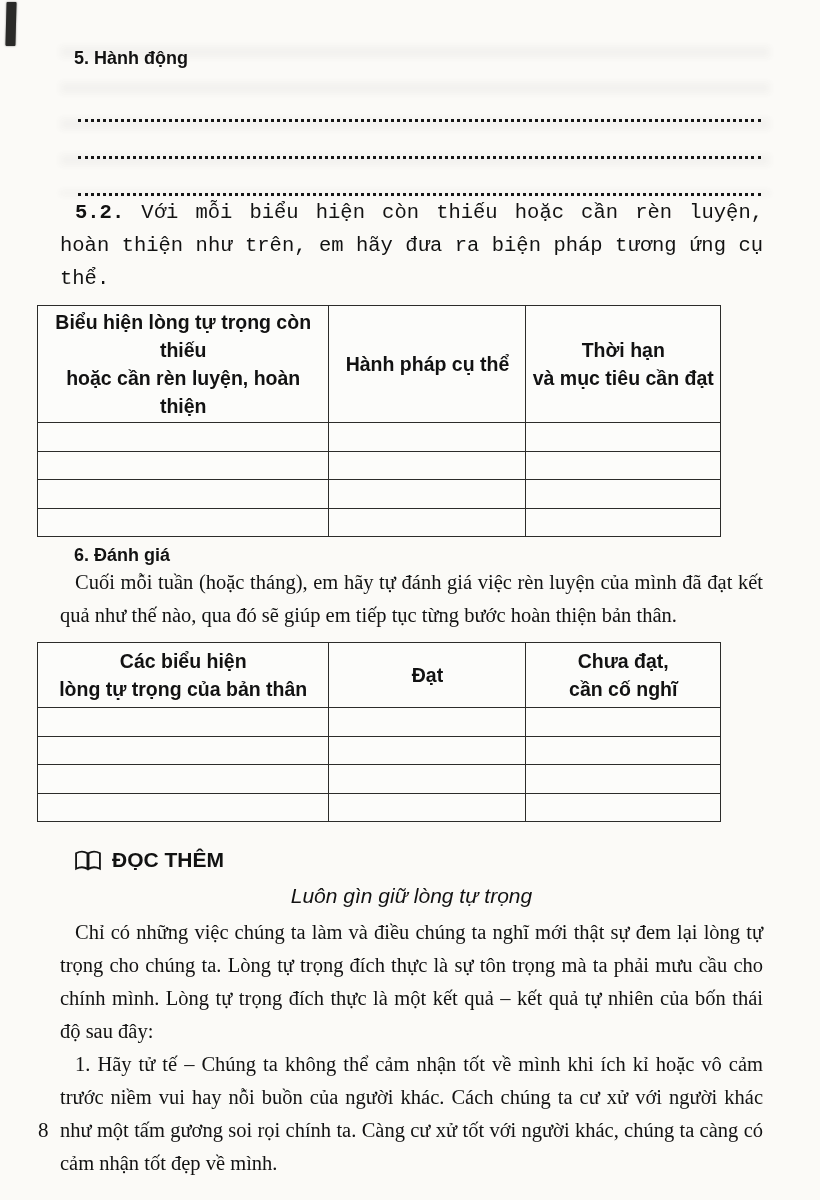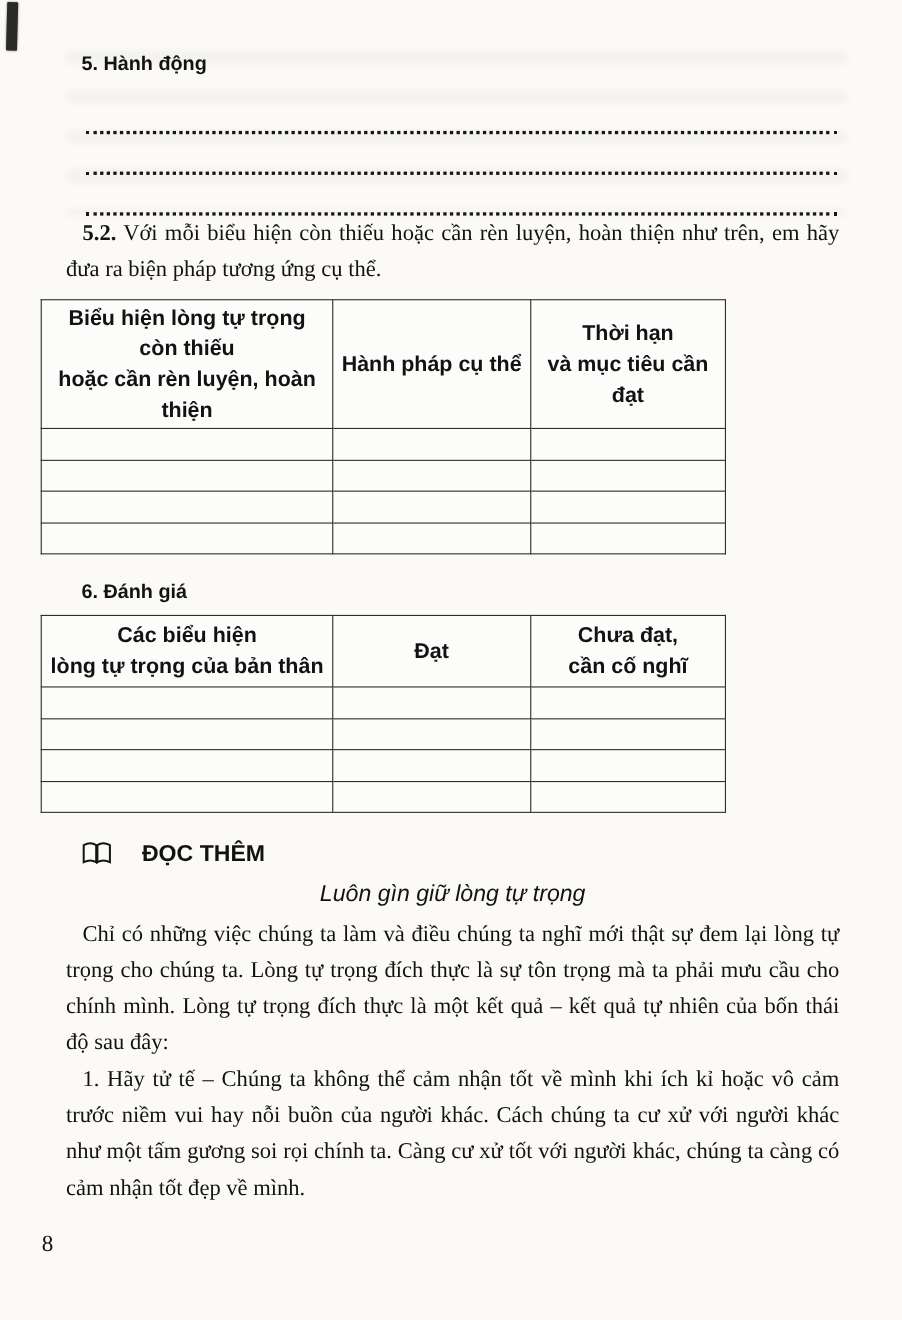--- a/index.html
+++ b/index.html
@@ -50,21 +50,21 @@
   .b { font-weight: bold; }
 
   .write-lines { margin: 16px 2px 0 18px; }
   .dotline {
     height: 34px;
     border-bottom: 3px dotted #161616;
   }
 
   table.grid {
     border-collapse: collapse;
-    width: 623px;
+    width: 684px;
     margin-left: -23px;
     table-layout: fixed;
     background: rgba(255,255,255,.35);
   }
   table.grid td, table.grid th {
     border: 1.6px solid #2c2c2a;
     padding: 0;
   }
   table.grid th {
     font-family: "Liberation Sans", sans-serif;
@@ -75,21 +75,21 @@
     vertical-align: middle;
     height: 60px;
     padding: 2px 6px;
   }
   table.grid td { height: 27.5px; }
   .c1 { width: 43.2%; }
   .c2 { width: 28.6%; }
   .c3 { width: 28.2%; }
 
   .read-head {
-    display: flex; align-items: flex-start; gap: 27px;
+    display: flex; align-items: flex-end; gap: 10px;
     font-family: "Liberation Sans", sans-serif;
     font-weight: bold; font-size: 21px;
     margin: 26px 0 0 14px;
   }
   .book-icon { width: 28px; height: 22px; flex: 0 0 auto; }
 
   .read-title {
     font-family: "Liberation Sans", sans-serif;
     font-weight: normal; font-style: italic;
     font-size: 21px;
@@ -97,22 +97,22 @@
     margin: 12px 0 8px 0;
   }
 
   .pageno {
     position: absolute; left: 38px; top: 1118px;
     font-size: 21px;
   }
 
   .mt8  { margin-top: 8px; }
   .mt10 { margin-top: 10px; }
-  .mt20 { margin-top: 20px; }
-  .mt24 { margin-top: 24px; }
+  .mt20 { margin-top: 20px; font-family: Liberation Mono, monospace; }
+  .mt24 { margin-top: 8px; }
 </style>
 </head>
 <body>
 
 <div class="corner-mark"></div>
 <div class="top-smudge"></div>
 
 <div class="page">
 
   <h2 class="h-sans">5. Hành động</h2>
@@ -155,20 +155,21 @@
       <tr>
           <td></td>
           <td></td>
           <td></td>
         </tr>
     </tbody>
   </table>
 
   <h2 class="h-sans mt24">6. Đánh giá</h2>
 
+  <p class="body mt8">Cuối mỗi tuần (hoặc tháng), em hãy tự đánh giá việc rèn luyện của mình đã đạt kết quả như thế nào, qua đó sẽ giúp em tiếp tục từng bước hoàn thiện bản thân.</p>
 
   <table class="grid mt10">
     <thead>
       <tr>
         <th class="c1"><span>Các biểu hiện</span><br>
           <span>lòng tự trọng của bản thân</span></th>
         <th class="c2">Đạt</th>
         <th class="c3"><span>Chưa đạt,</span><br>
           <span>cần cố nghĩ</span></th>
       </tr>

